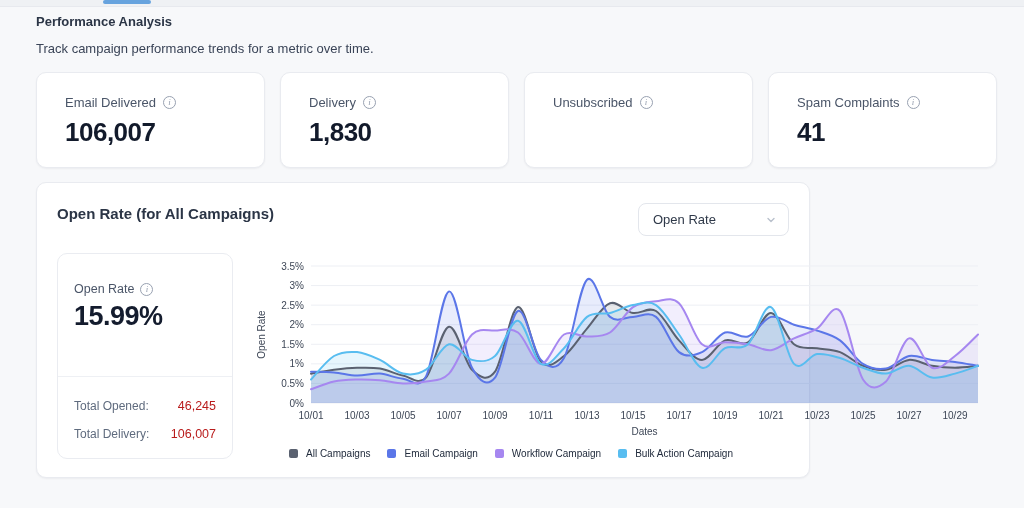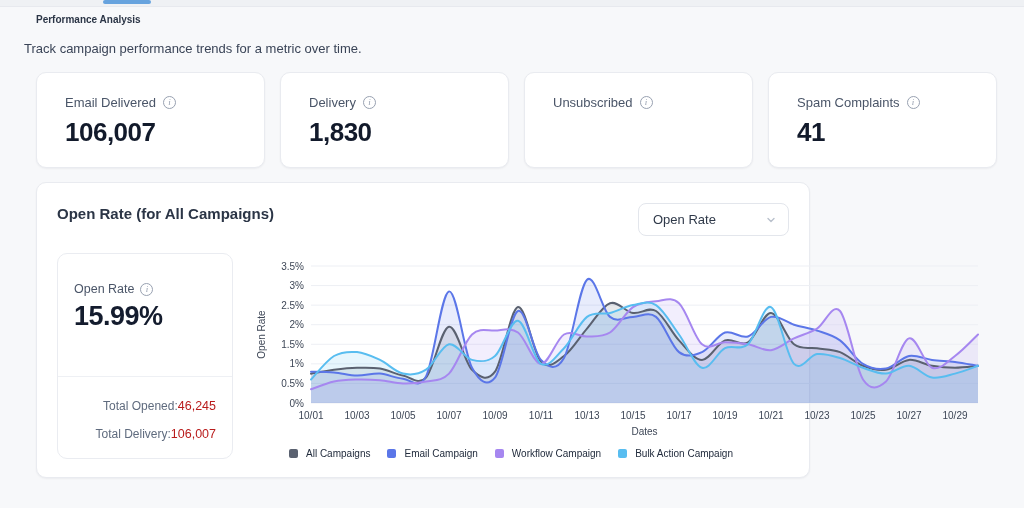--- a/index.html
+++ b/index.html
@@ -2,22 +2,22 @@
 <html><head>
 <meta charset="utf-8">
 <style>
   * { margin:0; padding:0; box-sizing:border-box; }
   html,body { width:1024px; height:508px; overflow:hidden; }
   body { background:#f7f8fa; font-family:"Liberation Sans","DejaVu Sans",sans-serif; color:#2a3342; position:relative; }
 
   .topstrip { position:absolute; left:0; top:0; width:1024px; height:7px; background:#eff1f4; border-bottom:1px solid #e7e9ee; }
   .tab-indicator { position:absolute; left:103px; top:0; width:48px; height:4px; background:#67a3de; border-radius:2px; }
 
-  .page-title { position:absolute; left:36px; top:14px; font-size:10px; font-weight:bold; color:#2b3546; }
-  .page-subtitle { position:absolute; left:24px; top:41px; font-size:13px; color:#3a4457; }
+  .page-title { position:absolute; left:36px; top:14px; font-size:13px; font-weight:bold; color:#2b3546; }
+  .page-subtitle { position:absolute; left:36px; top:41px; font-size:13px; color:#3a4457; }
 
   .card { position:absolute; background:#fff; border:1px solid #e9ebf0; border-radius:10px; box-shadow:0 1px 2px rgba(16,24,40,.05); }
 
   .stat-card { top:72px; width:229px; height:96px; padding:22px 28px; }
   .stat-label-row { display:flex; align-items:center; gap:7px; }
   .stat-label { font-size:13px; color:#4a5568; }
   .info-icon { width:13px; height:13px; border:1.2px solid #98a1b1; border-radius:50%; color:#98a1b1; font-size:9px; line-height:11px; text-align:center; font-family:"Liberation Serif",serif; font-style:italic; flex:0 0 auto; }
   .stat-value { margin-top:7px; font-size:26px; font-weight:bold; color:#121a2b; letter-spacing:-0.5px; }
 
   .chart-card { left:36px; top:182px; width:774px; height:296px; }
@@ -25,21 +25,21 @@
   .metric-select { position:absolute; right:20px; top:20px; width:151px; height:33px; background:#fff; border:1px solid #e3e6ec; border-radius:8px; display:flex; align-items:center; justify-content:space-between; padding:0 12px 0 14px; cursor:pointer; }
   .metric-select-label { font-size:13px; color:#2f3949; }
   .chev { width:10px; height:10px; }
 
   .summary-panel { position:absolute; left:20px; top:70px; width:176px; height:206px; border:1px solid #eaecf1; border-radius:10px; background:#fff; }
   .summary-top { padding:28px 16px 0 16px; height:120px; }
   .summary-label-row { display:flex; align-items:center; gap:6px; }
   .summary-label { font-size:12.5px; color:#4a5568; }
   .summary-value { margin-top:5px; font-size:27px; font-weight:bold; color:#141c2e; letter-spacing:-0.5px; }
   .summary-bottom { border-top:1px solid #eef0f4; margin-top:2px; padding:22px 16px 0 16px; }
-  .summary-row { display:flex; justify-content:flex-end; align-items:center; margin-bottom:14px; }
+  .summary-row { display:flex; justify-content:space-between; align-items:center; margin-bottom:14px; }
   .summary-row-label { font-size:12px; color:#5f6b7e; }
   .summary-row-value { font-size:12.5px; color:#b91c1c; }
 
   .chart-svg { position:absolute; left:214px; top:72px; }
   .legend { position:absolute; left:252px; top:265px; display:flex; align-items:center; gap:17px; }
   .legend-item { display:flex; align-items:center; gap:8px; }
   .legend-swatch { width:9px; height:9px; border-radius:2px; background:#999; }
   .legend-label { font-size:10px; color:#222c3d; }
 </style>
 </head>

